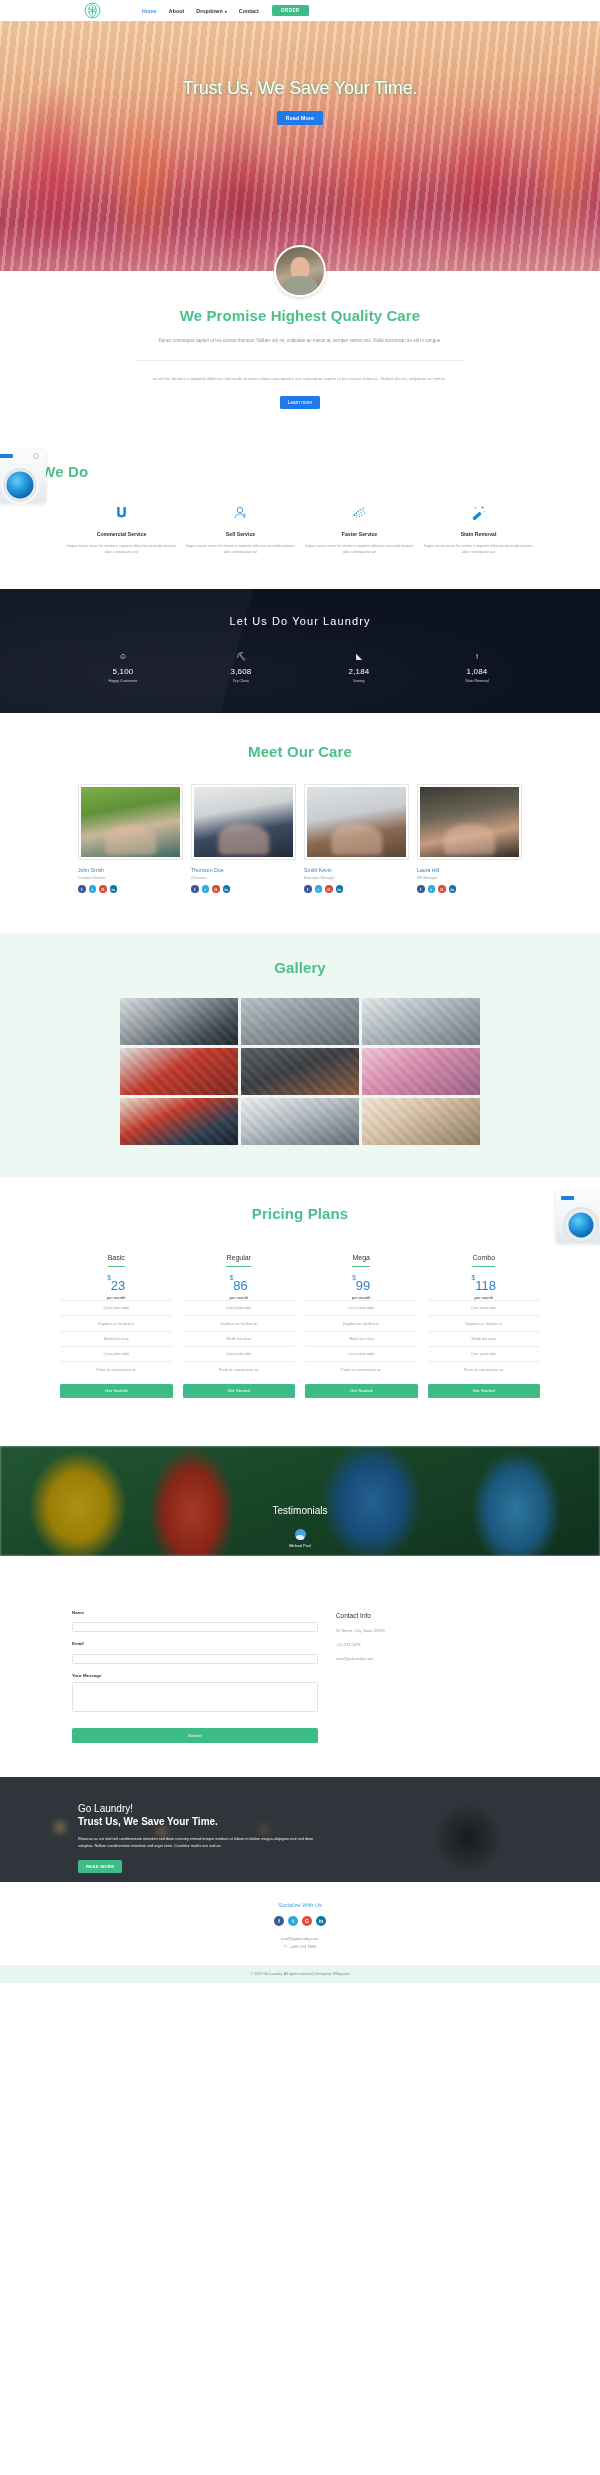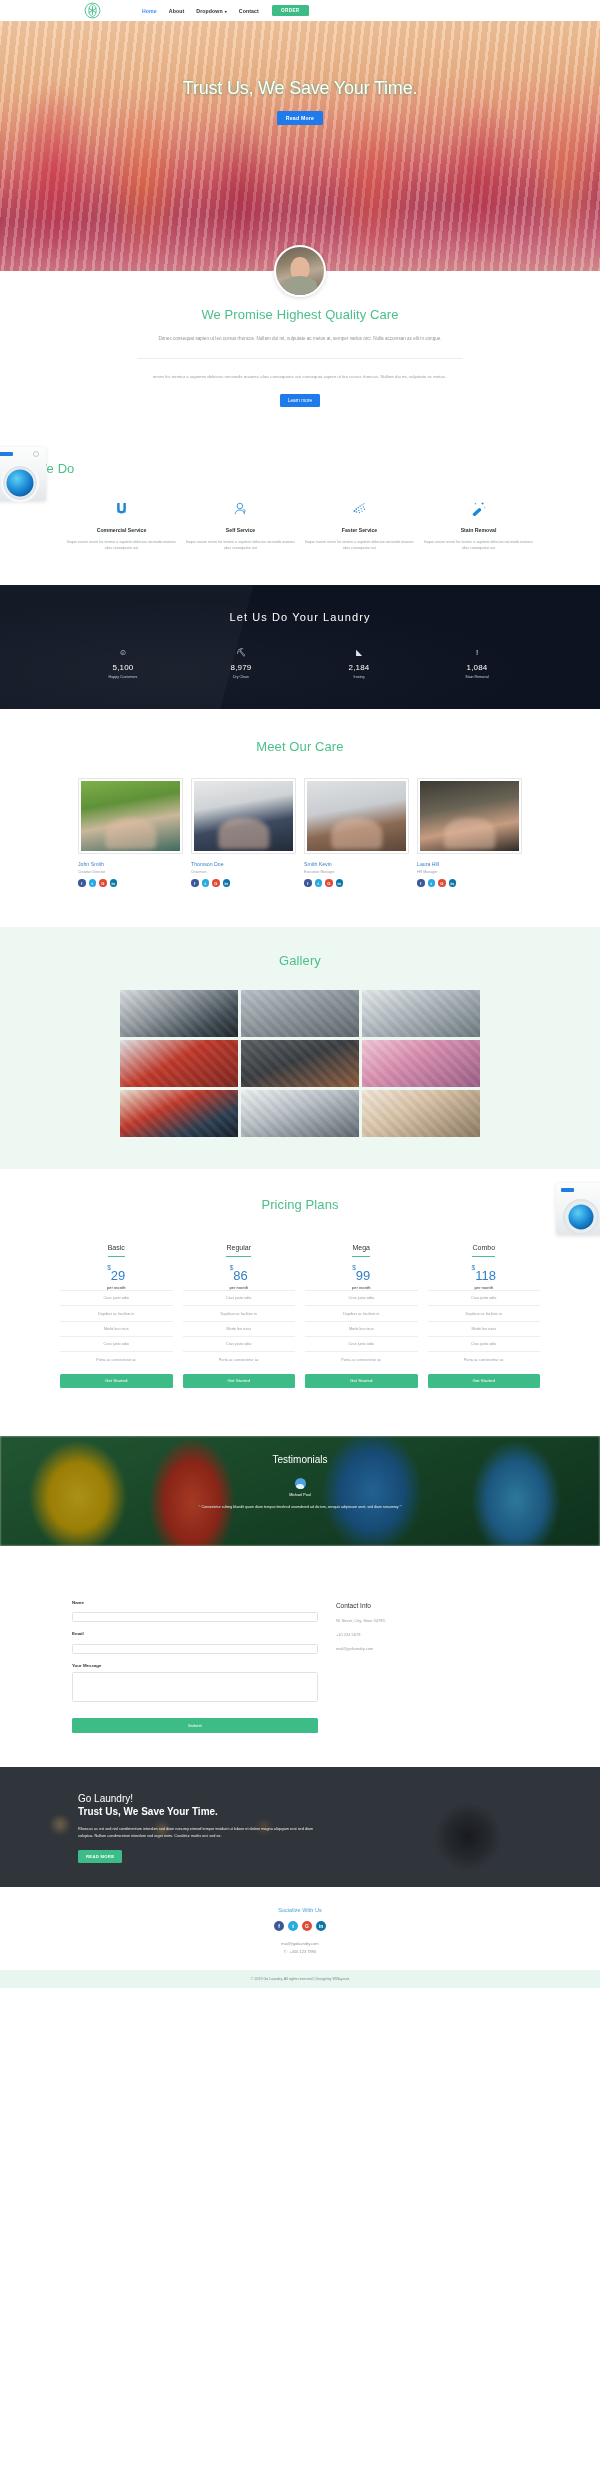--- a/index.html
+++ b/index.html
@@ -104,21 +104,21 @@
     width: 19px; height: 23px; border-radius: 48% 48% 44% 44%;
     background: #e3b89a; filter: blur(.5px);
   }
   .avatar::after {
     content: ""; position: absolute; left: 50%; bottom: 0;
     transform: translateX(-50%);
     width: 34px; height: 19px; border-radius: 50% 50% 0 0;
     background: #9aa08b; filter: blur(.6px);
   }
   .sec-title {
-    font-size: 13px; color: #4cc08b; font-weight: normal; letter-spacing: .1px;
+    font-size: 15px; color: #4cc08b; font-weight: bold; letter-spacing: .1px;
   }
   .promise-p {
     font-size: 4.6px; color: #8d9499; line-height: 1.95;
     max-width: 326px; margin: 13px auto 0;
   }
   .divider { width: 326px; height: 1px; background: #ececec; margin: 14px auto; }
   .promise-p2 {
     font-size: 4.3px; color: #9aa0a5; line-height: 1.95;
     max-width: 342px; margin: 0 auto;
   }
@@ -310,21 +310,21 @@
     position: absolute; inset: 0;
     background:
       radial-gradient(ellipse 70px 80px at 13% 55%, #f0c419 0%, #d9a800 42%, transparent 70%),
       radial-gradient(ellipse 60px 90px at 32% 60%, #e8472c 0%, #c0281a 45%, transparent 72%),
       radial-gradient(ellipse 70px 85px at 62% 50%, #2f7ec9 0%, #1d5fa0 45%, transparent 72%),
       radial-gradient(ellipse 60px 80px at 86% 58%, #3f9fd8 0%, #2470ad 48%, transparent 74%),
       linear-gradient(160deg, #2d6f3f 0%, #1f5630 45%, #123a22 100%);
     filter: blur(1.1px);
   }
   .testi-ov { position: absolute; inset: 0; background: rgba(10,30,20,.3); }
-  .testi-in { position: relative; z-index: 3; padding-top: 18px; }
+  .testi-in { position: relative; z-index: 3; padding-top: 18px; margin-top: 41px; }
   .testi-title { font-size: 10px; color: #fff; font-weight: normal; }
   .testi-ava {
     width: 11px; height: 11px; border-radius: 50%; margin: 13px auto 0;
     background: #4aa3e0; position: relative; overflow: hidden;
   }
   .testi-ava::after {
     content: ""; position: absolute; left: 50%; bottom: -1px;
     transform: translateX(-50%);
     width: 8px; height: 6px; border-radius: 50% 50% 0 0; background: #e7f2fb;
   }
@@ -356,21 +356,21 @@
   .c-submit {
     width: 100%; background: #3dbc87; color: #fff; border: none;
     font-size: 4.4px; padding: 5px 0; border-radius: 1.5px;
     font-family: "Liberation Sans", sans-serif; cursor: pointer;
   }
   .c-info { flex: 1; padding-top: 2px; }
   .ci-title { font-size: 6.5px; color: #2d3436; font-weight: normal; }
   .ci-line { font-size: 4px; color: #9aa0a5; margin-top: 9px; }
 
   
-  .cta { position: relative; height: 120px; overflow: hidden; }
+  .cta { position: relative; height: 105px; overflow: hidden; }
   .cta-bg {
     position: absolute; inset: 0;
     background:
       radial-gradient(circle 34px at 78% 58%, #1a1f26 0%, #2b333c 60%, #3b444e 100%),
       radial-gradient(circle 26px at 95% 55%, #232a32 0%, #39424b 70%, transparent 100%),
       linear-gradient(175deg, #d9912f 0%, #c27a28 28%, #8a5a27 52%, #4a3a28 74%, #2b2620 100%);
     filter: blur(.6px);
   }
   .cta-bg::after {
     content: ""; position: absolute; inset: 0;
@@ -526,21 +526,21 @@
   <div class="stats">
     <h2 class="stats-title">Let Us Do Your Laundry</h2>
     <div class="stat-row">
       <div class="stat">
         <div class="stat-icon">☺</div>
         <div class="stat-num">5,100</div>
         <div class="stat-label">Happy Customers</div>
       </div>
       <div class="stat">
         <div class="stat-icon">⛏</div>
-        <div class="stat-num">8,979</div>
+        <div class="stat-num">3,608</div>
         <div class="stat-label">Dry Clean</div>
       </div>
       <div class="stat">
         <div class="stat-icon">◣</div>
         <div class="stat-num">2,184</div>
         <div class="stat-label">Ironing</div>
       </div>
       <div class="stat">
         <div class="stat-icon">!</div>
         <div class="stat-num">1,084</div>
@@ -630,21 +630,21 @@
   <div class="pricing">
     <div class="pr-washer">
       <div class="panel"></div>
       <div class="door"></div>
     </div>
     <h2 class="sec-title">Pricing Plans</h2>
     <div class="plans">
 
       <div class="plan">
         <div class="plan-name">Basic</div>
-        <div class="plan-price"><sup>$</sup><span>29</span></div>
+        <div class="plan-price"><sup>$</sup><span>23</span></div>
         <div class="plan-per">per month</div>
         <div class="plan-feat">Cras justo odio</div>
         <div class="plan-feat">Dapibus ac facilisis in</div>
         <div class="plan-feat">Morbi leo risus</div>
         <div class="plan-feat">Cras justo odio</div>
         <div class="plan-feat">Porta ac consectetur ac</div>
         <div class="plan-btn">Get Started</div>
       </div>
 
       <div class="plan">

